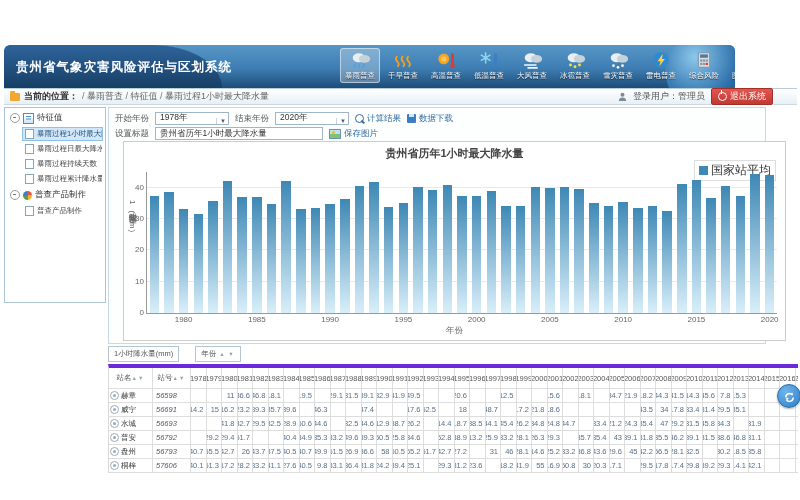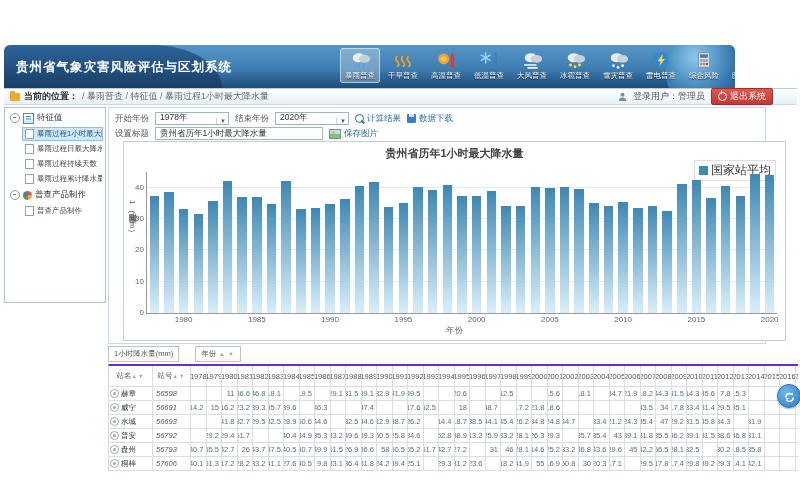--- a/index.html
+++ b/index.html
@@ -79,21 +79,21 @@
   .gridline{position:absolute;left:0;right:0;height:1px;background:#e9e9e9;}
   .bar{position:absolute;bottom:0;width:9.5px;background:linear-gradient(180deg,var(--bar-top),var(--bar-bottom));}
   .ytick{position:absolute;width:18px;text-align:right;font-size:8px;color:#666;left:-21px;}
   .xtick{position:absolute;width:30px;text-align:center;font-size:8px;color:#666;top:143px;}
   .ylab{position:absolute;left:2px;top:58px;writing-mode:vertical-rl;font-size:8px;color:#666;letter-spacing:1px;}
   .xlab{position:absolute;left:0;right:0;top:183px;text-align:center;font-size:8.5px;color:#666;}
   
   .chipbar{position:absolute;left:108px;top:346px;display:flex;gap:16px;}
   .chip{border:1px solid #b5c4cf;background:#fff;font-size:7.5px;color:#555;padding:2px 5px;cursor:pointer;display:flex;align-items:center;gap:3px;}
   .sortarrows{color:#8aa;font-size:5.5px;letter-spacing:1px;}
-  .datatable{position:absolute;left:108px;top:364px;width:689px;overflow:hidden;background:#fff;border-top:2px solid #6d28d9;border-left:1px solid #d9d9d9;}
+  .datatable{position:absolute;left:108px;top:364px;width:689px;overflow:hidden;background:#fff;border-top:4px solid #6d28d9;border-left:1px solid #d9d9d9;}
   .trow{display:flex;width:860px;}
   .cell{border-right:1px solid #ddd;border-bottom:1px solid #ddd;box-sizing:border-box;flex:none;overflow:hidden;}
   .hcell{height:21px;display:flex;align-items:center;justify-content:center;font-size:7.5px;color:#555;background:#fff;}
   .c-name{width:44px;} .c-id{width:38px;} .c-yr{width:15.5px;}
   .dcell{height:14px;font-size:7.5px;color:#566f88;display:flex;align-items:center;justify-content:flex-end;padding-right:2px;}
   .dname{justify-content:flex-start;color:#333;padding-left:1px;gap:2px;}
   .did{justify-content:flex-start;color:#556;padding-left:3px;font-style:italic;}
   .rowsel{width:7px;height:7px;border:1px solid #9ab;border-radius:50%;position:relative;flex:none;}
   .rowsel:before{content:"";position:absolute;left:2px;top:2px;width:3px;height:3px;border-radius:50%;background:#9ab;}
   

